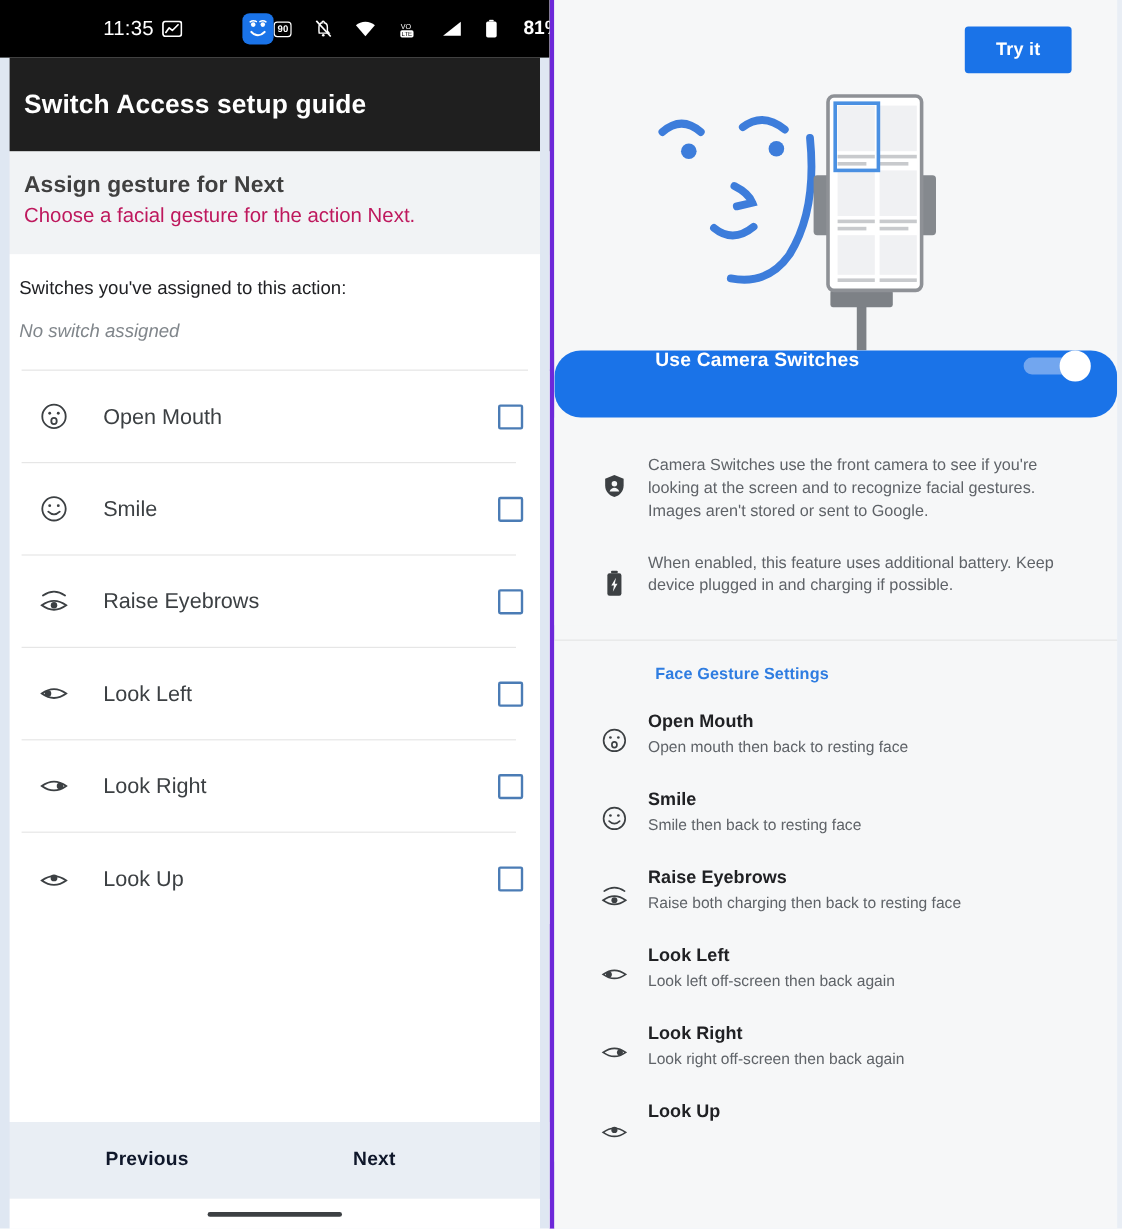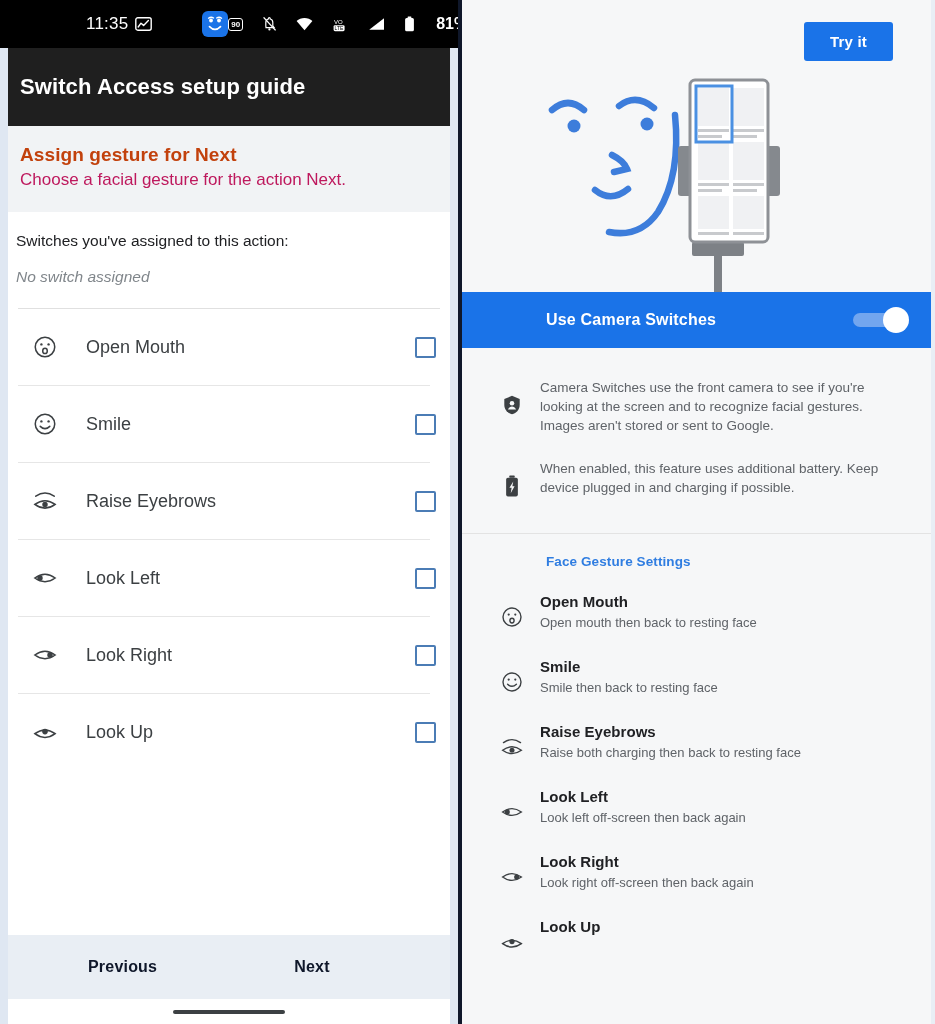--- a/index.html
+++ b/index.html
@@ -9,21 +9,21 @@
     font-family: "Liberation Sans", sans-serif;
     overflow: hidden;
   }
   #root { position: relative; width: 935px; height: 1024px; display: flex; background:#e9eef5; }
 
   
   #left-panel {
     position: relative;
     width: 462px; height: 1024px;
     background: #ffffff;
-    border-right: 4px solid #0f172a;
+    border-right: 4px solid #6d28d9;
     overflow: hidden;
   }
   .left-edge, .right-edge {
     position:absolute; top:0; bottom:0; width:8px; background:#dfe7f2; z-index:5;
   }
   .left-edge { left:0; }
   .right-edge { right:0; }
 
   
   #status-bar {
@@ -53,21 +53,21 @@
   #app-bar {
     height: 78px; background:#1f1f1f; display:flex; align-items:center;
     padding-left: 20px; position:relative; z-index:4;
   }
   #app-bar-title { color:#ffffff; font-size:22px; font-weight:700; letter-spacing:0.1px; }
 
   
   #instruction-block {
     background:#f1f3f5; padding: 18px 20px 22px 20px;
   }
-  #instruction-title { font-size:19px; font-weight:700; color:#c2410c; letter-spacing:0.1px; }
+  #instruction-title { font-size:19px; font-weight:700; color:#404040; letter-spacing:0.1px; }
   #instruction-sub { font-size:17px; color:#be185d; margin-top:4px; }
 
   
   #assigned-block { background:#ffffff; padding: 20px 20px 22px 16px; }
   #assigned-label { font-size:15.5px; color:#202124; }
   #assigned-value { font-size:15.5px; color:#80868b; font-style:italic; margin-top:18px; }
   .hairline { height:1px; background:#e0e0e0; margin:0 18px; }
 
   
   #gesture-list { background:#ffffff; }
@@ -110,22 +110,22 @@
   #try-it-button {
     position:absolute; right:38px; top:22px;
     background:#1a73e8; color:#ffffff; border:none; border-radius:3px;
     padding:11px 26px; font-size:15px; font-weight:700;
     font-family:"Liberation Sans", sans-serif; cursor:pointer; letter-spacing:0.2px;
   }
   #hero-illustration { position:absolute; left:0; top:0; width:469px; height:292px; }
 
   
   #camera-switch-bar {
-    height:56px; background:#1a73e8; display:flex; align-items:center;
-    padding: 0 22px 0 84px; position:relative;
+    height:56px; background:#1a73e8; display:flex; align-items:flex-start;
+    padding: 0 22px 0 84px; position:relative;border-radius:22px;
   }
   #camera-switch-label { color:#ffffff; font-size:16px; font-weight:700; letter-spacing:0.2px; }
   #camera-switch-toggle {
     margin-left:auto; position:relative; width:56px; height:26px; cursor:pointer;
   }
   #toggle-track {
     position:absolute; left:0; top:6px; width:48px; height:14px; border-radius:7px; background:#72a6ef;
   }
   #toggle-knob {
     position:absolute; right:0; top:0; width:26px; height:26px; border-radius:50%;

